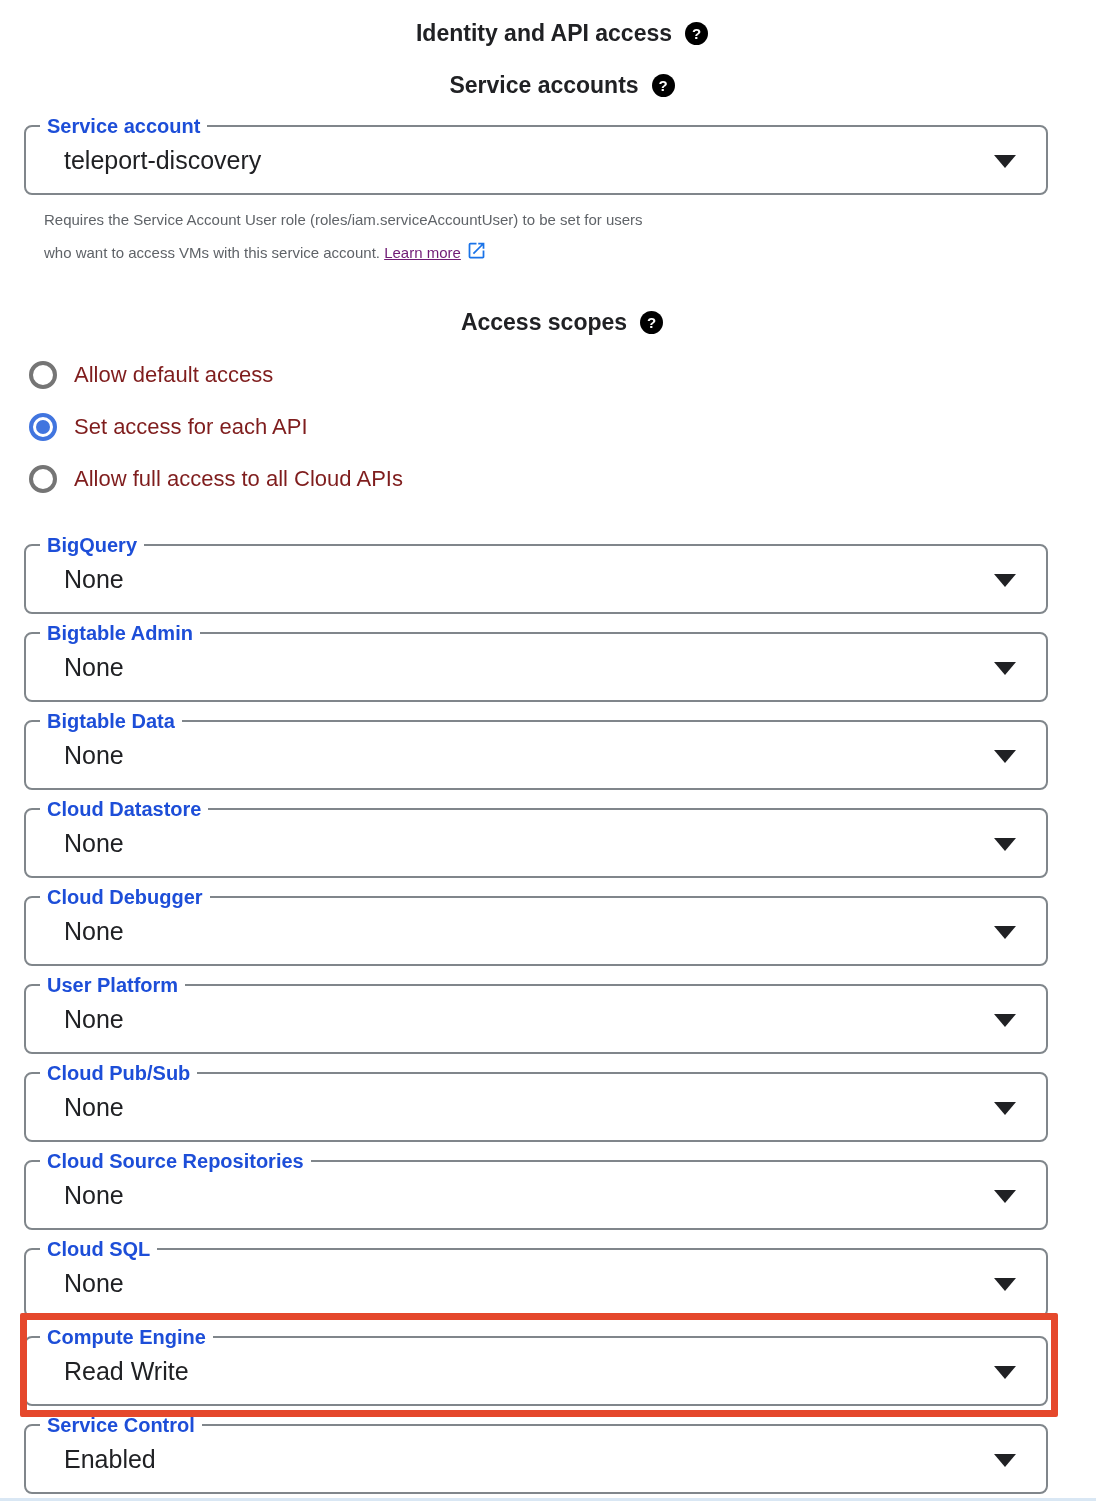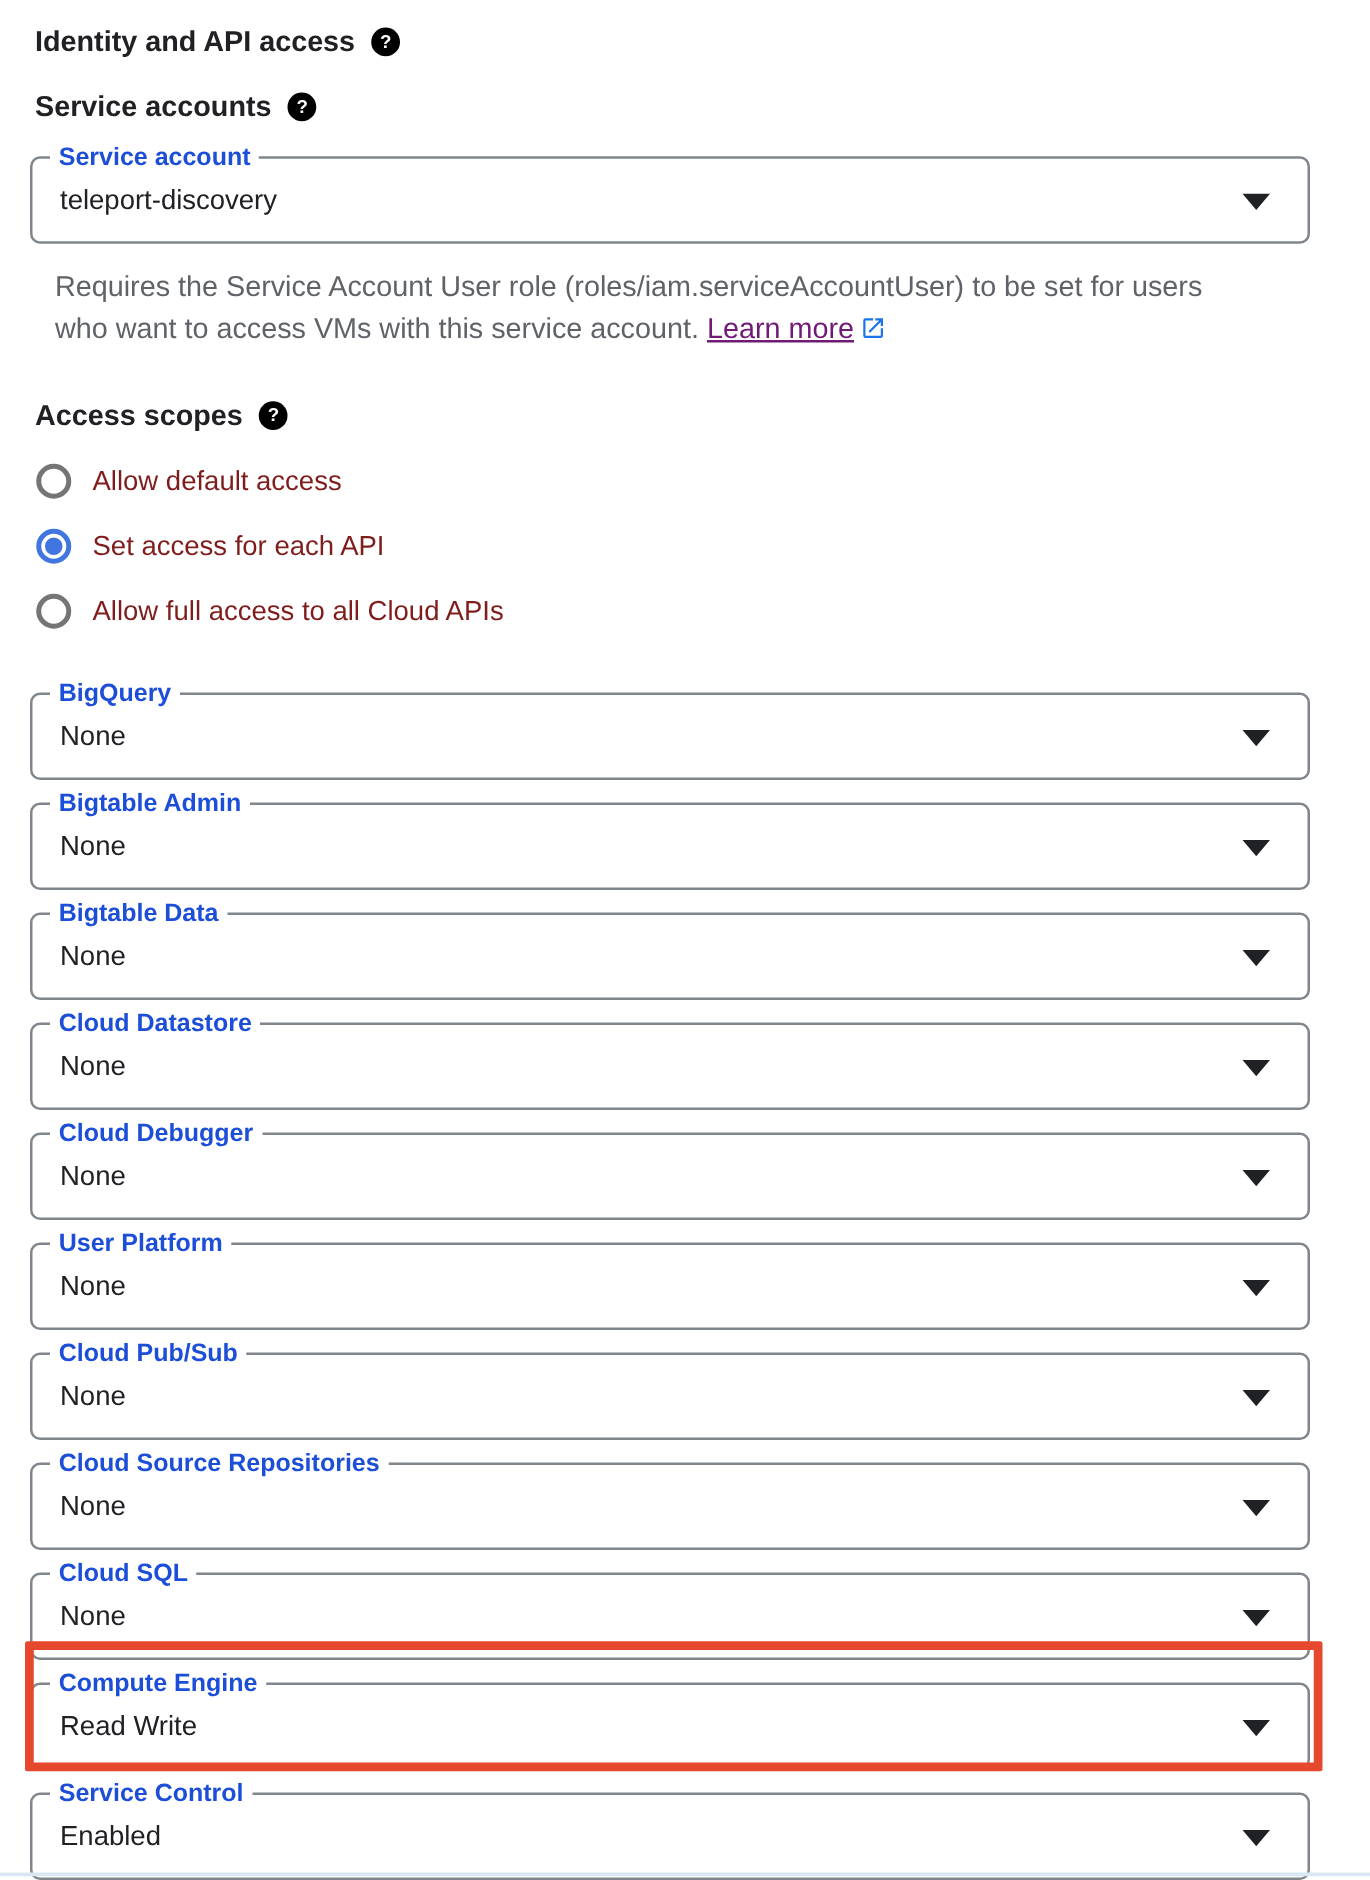--- a/index.html
+++ b/index.html
@@ -19,20 +19,21 @@
 
   
   .heading {
     font-size: 23px;
     line-height: 27px;
     font-weight: 700;
     color: #202124;
     margin-left: 28px;
     display: flex;
     align-items: center;
+    justify-content: center;
   }
   .h1 { padding-top: 20px; height: 47px; }
   .h2 { margin-top: 25px; height: 27px; }
   .h3 { margin-top: 37px; height: 27px; }
 
   
   .help-icon {
     display: inline-flex;
     align-items: center;
     justify-content: center;
@@ -66,43 +67,43 @@
     left: 14px;
     background: #ffffff;
     padding: 0 7px;
     font-size: 20px;
     line-height: 23px;
     font-weight: 700;
     color: #1d4ed8;
     white-space: nowrap;
   }
   .field-value {
-    font-size: 22px;
+    font-size: 25px;
     color: #202124;
-    padding-left: 22px;
+    padding-left: 38px;
     white-space: nowrap;
   }
   .caret {
     position: absolute;
     right: 30px;
     top: 50%;
     margin-top: -5px;
     width: 0; height: 0;
     border-left: 11px solid transparent;
     border-right: 11px solid transparent;
     border-top: 13px solid #202124;
   }
 
   .sa-field { margin-top: 26px; }
 
   
   .helper {
-    margin-top: 18px;
+    margin-top: 8px;
     margin-left: 44px;
-    font-size: 23px;
+    font-size: 15px;
     line-height: 33px;
     color: #5f6368;
     white-space: nowrap;
   }
   .helper a, .learn-more {
     color: #701a75;
     text-decoration: underline;
     cursor: pointer;
   }
   .ext-icon {

